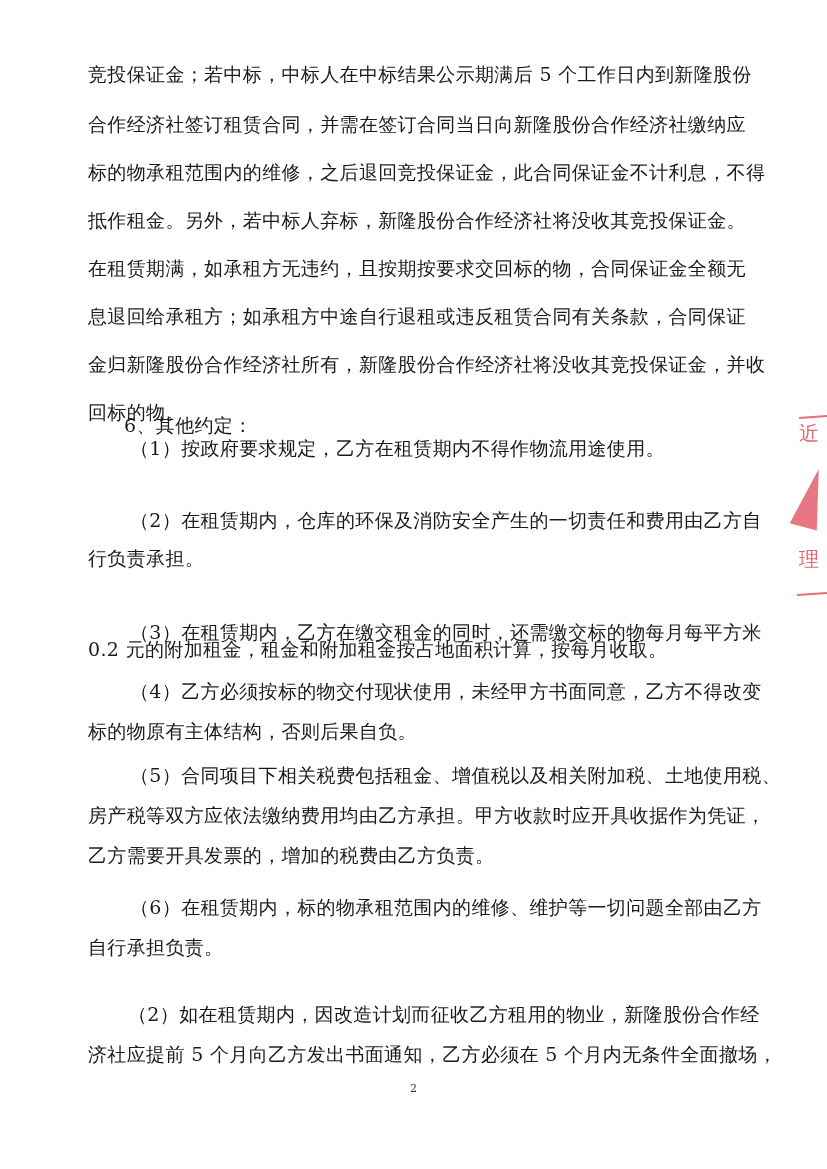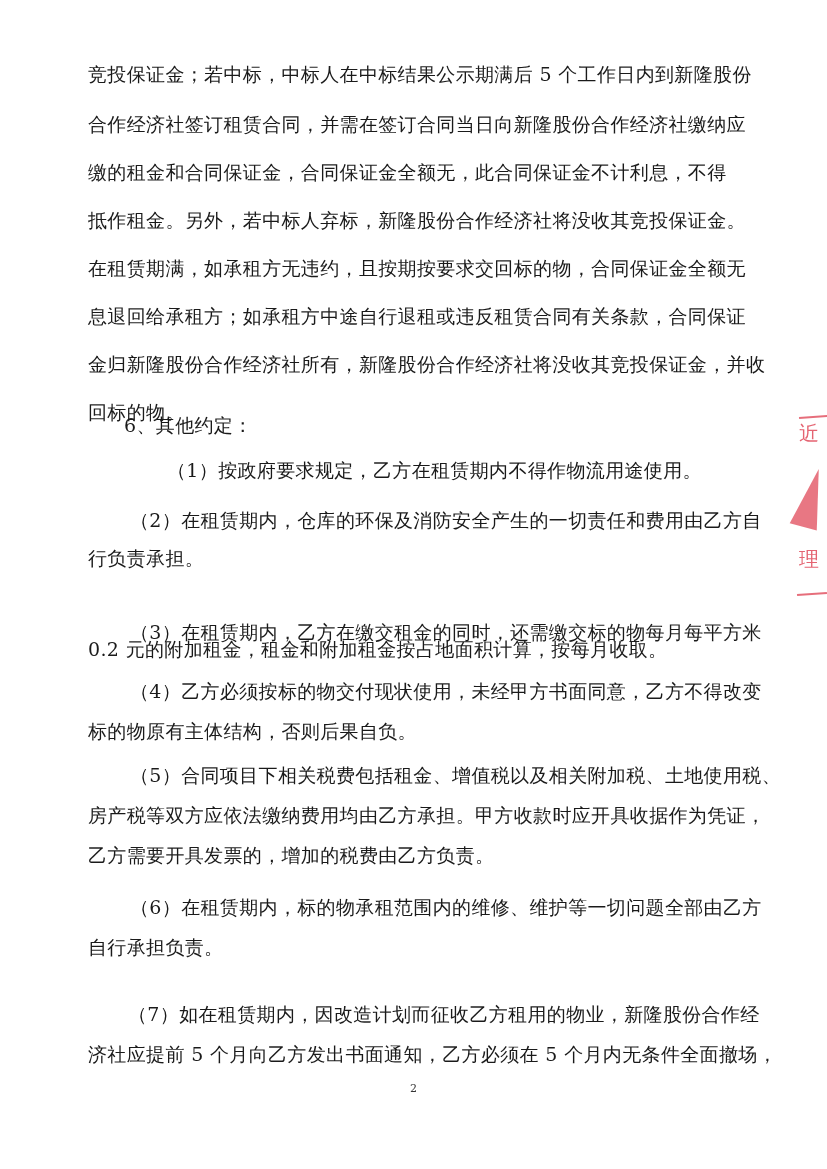--- a/index.html
+++ b/index.html
@@ -16,48 +16,48 @@
   .stamp .s2 { position:absolute; left:12px; top:138px; color:#e04a5a; font-size:20px; opacity:0.85; }
   .stamp .bar2 { position:absolute; left:10px; top:185px; width:30px; height:2px; background:#e04a5a; opacity:0.8; transform:rotate(-4deg); }
 </style>
 </head>
 <body>
 
 <div>
 
   <div class="line" style="top:62px">竞投保证金；若中标，中标人在中标结果公示期满后 5 个工作日内到新隆股份</div>
   <div class="line" style="top:112px">合作经济社签订租赁合同，并需在签订合同当日向新隆股份合作经济社缴纳应</div>
-  <div class="line" style="top:160px">缴的租金和合同保证金，合同保证金全额无，此合同保证金不计利息，不得</div>
+  <div class="line" style="top:160px">标的物承租范围内的维修，之后退回竞投保证金，此合同保证金不计利息，不得</div>
   <div class="line" style="top:208px">抵作租金。另外，若中标人弃标，新隆股份合作经济社将没收其竞投保证金。</div>
   <div class="line" style="top:256px">在租赁期满，如承租方无违约，且按期按要求交回标的物，合同保证金全额无</div>
   <div class="line" style="top:304px">息退回给承租方；如承租方中途自行退租或违反租赁合同有关条款，合同保证</div>
   <div class="line" style="top:352px">金归新隆股份合作经济社所有，新隆股份合作经济社将没收其竞投保证金，并收</div>
   <div class="line" style="top:400px">回标的物。</div>
 
   <div class="line indent heading" style="top:413px; left:124px;">6、其他约定：</div>
 
-  <div class="line indent" style="top:458px; left:130px;margin-left:37px;">（1）按政府要求规定，乙方在租赁期内不得作物流用途使用。</div>
+  <div class="line indent" style="top:436px; left:130px;">（1）按政府要求规定，乙方在租赁期内不得作物流用途使用。</div>
 
   <div class="line indent" style="top:508px; left:130px;">（2）在租赁期内，仓库的环保及消防安全产生的一切责任和费用由乙方自</div>
   <div class="line" style="top:546px">行负责承担。</div>
 
   <div class="line indent" style="top:597px; left:130px;margin-top:23px;">（3）在租赁期内，乙方在缴交租金的同时，还需缴交标的物每月每平方米</div>
   <div class="line" style="top:637px">0.2 元的附加租金，租金和附加租金按占地面积计算，按每月收取。</div>
 
   <div class="line indent" style="top:679px; left:130px;">（4）乙方必须按标的物交付现状使用，未经甲方书面同意，乙方不得改变</div>
   <div class="line" style="top:719px">标的物原有主体结构，否则后果自负。</div>
 
   <div class="line indent" style="top:763px; left:130px;">（5）合同项目下相关税费包括租金、增值税以及相关附加税、土地使用税、</div>
   <div class="line" style="top:803px">房产税等双方应依法缴纳费用均由乙方承担。甲方收款时应开具收据作为凭证，</div>
   <div class="line" style="top:843px">乙方需要开具发票的，增加的税费由乙方负责。</div>
 
   <div class="line indent" style="top:895px; left:130px;">（6）在租赁期内，标的物承租范围内的维修、维护等一切问题全部由乙方</div>
   <div class="line" style="top:935px">自行承担负责。</div>
 
-  <div class="line indent" style="top:1002px; left:128px;">（7）如在租赁期内，因改造计划而征收乙方租用的物业，新隆股份合作经</div>
+  <div class="line indent" style="top:1002px; left:128px;">（2）如在租赁期内，因改造计划而征收乙方租用的物业，新隆股份合作经</div>
   <div class="line" style="top:1042px">济社应提前 5 个月向乙方发出书面通知，乙方必须在 5 个月内无条件全面撤场，</div>
 
   <div class="page-num">2</div>
 
   <div class="stamp">
     <div class="bar1"></div>
     <div class="s1">近</div>
     <div class="star"></div>
     <div class="s2">理</div>
     <div class="bar2"></div>

